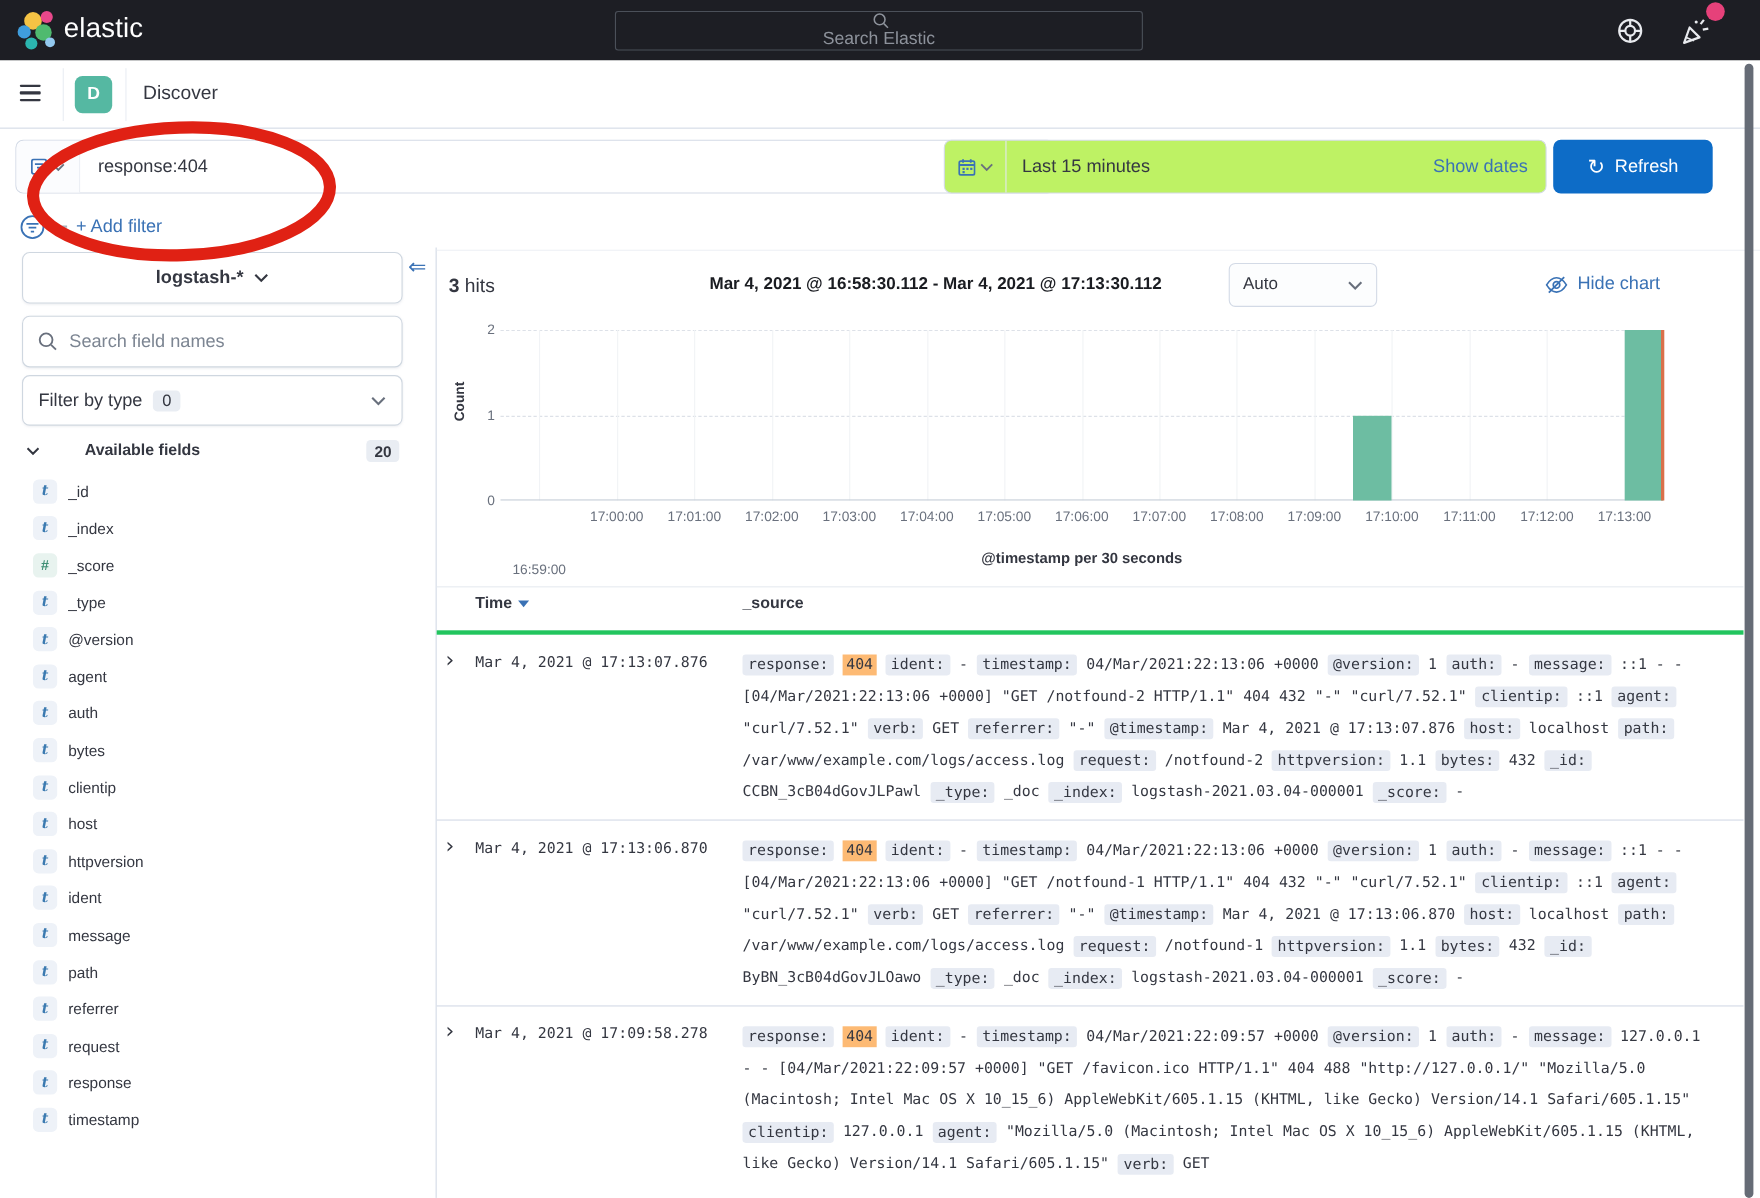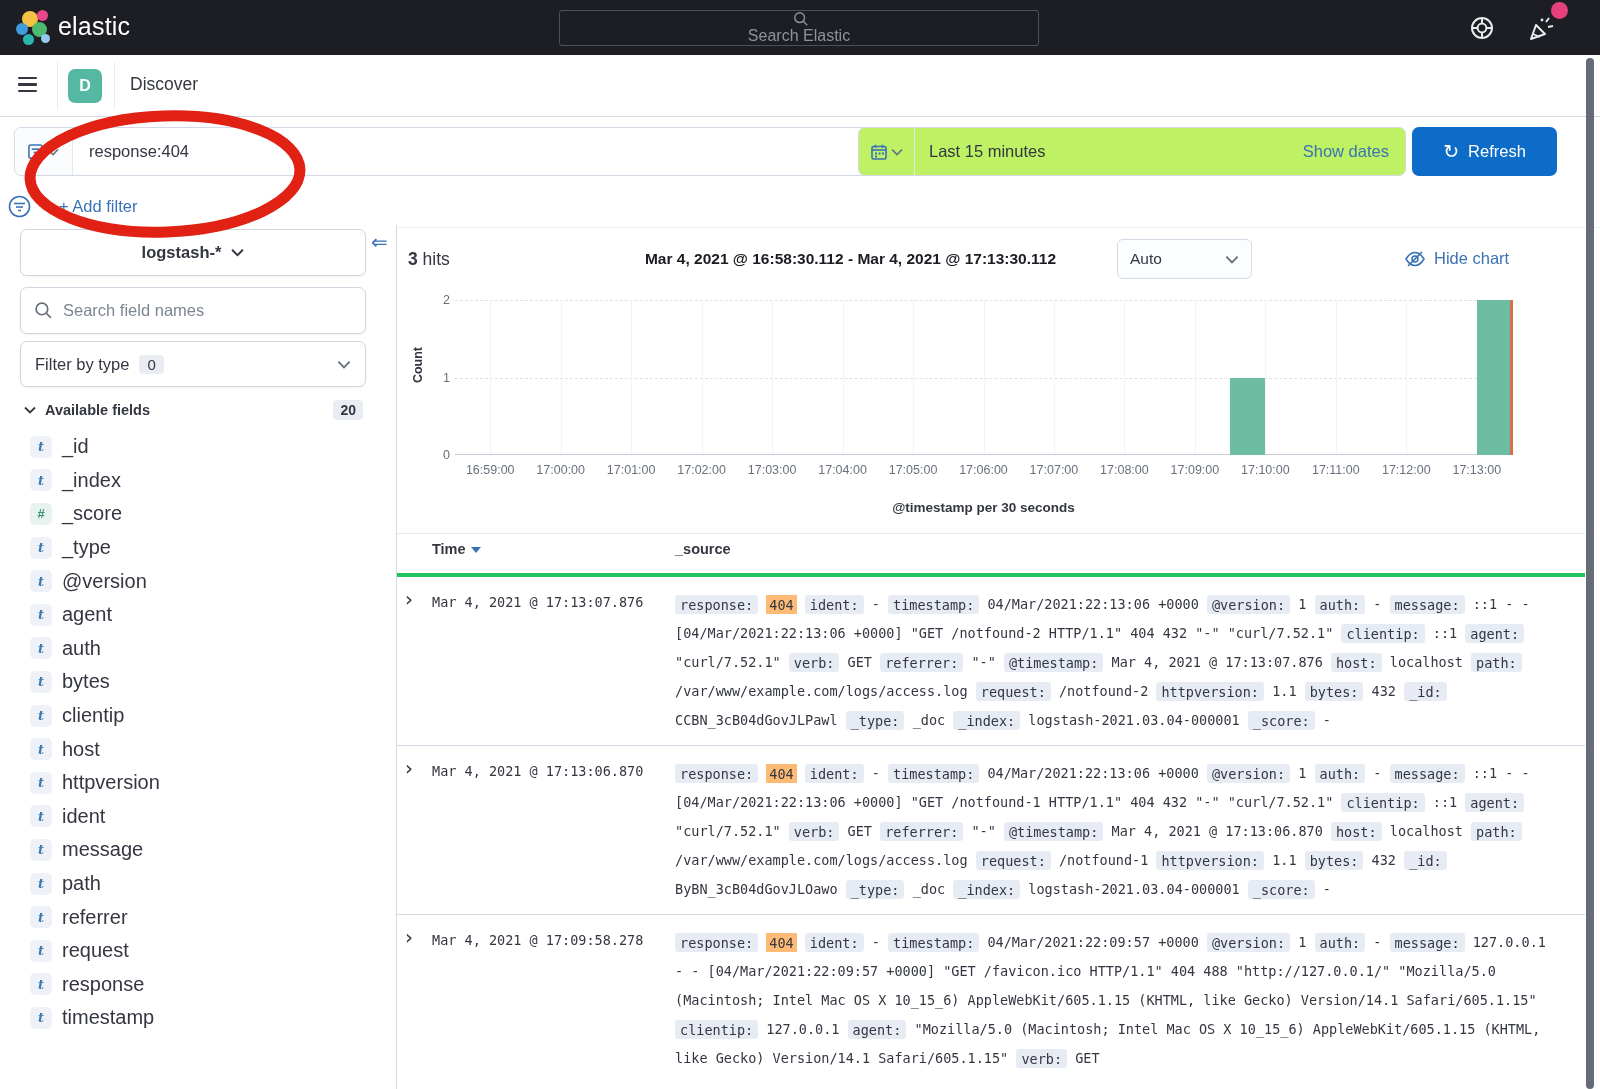--- a/index.html
+++ b/index.html
@@ -35,48 +35,48 @@
   #kql-seg { width:64px; border-left:1px solid #e3e8ef; display:flex; align-items:center; justify-content:center;
     color:#69707d; font-size:15.5px; font-weight:500; }
   #date-group { position:absolute; left:858px; top:127px; width:548px; height:49px;
     border:1px solid #d3dae6; border-radius:7px; background:#bef264; display:flex; align-items:center; }
   #cal-seg { width:56px; height:100%; border-right:1px solid #e3e8ef; display:flex; align-items:center; justify-content:center; gap:4px; }
   #time-range-text { padding-left:14px; font-size:16.5px; color:#343741; flex:1; }
   #show-dates { padding-right:16px; color:#3a72b5; font-size:16.5px; cursor:pointer; }
   #refresh-btn { position:absolute; left:1412px; top:127px; width:145px; height:49px; background:#0d6cc7;
     border-radius:7px; color:#fff; font-size:16.5px; display:flex; align-items:center; justify-content:center; gap:9px; cursor:pointer; }
   #refresh-btn .rico { font-size:19px; }
-  #addfilter-row { position:absolute; left:8px; top:192px; height:28px; display:flex; align-items:center; gap:8px;justify-content:space-between; }
+  #addfilter-row { position:absolute; left:18px; top:192px; height:28px; display:flex; align-items:center; gap:8px;justify-content:space-between; }
   #addfilter-label { color:#3a72b5; font-size:16.5px; }
   .minidash { width:12px; height:2px; background:#aab2bd; }
   
   #annotation { position:absolute; left:0px; top:95px; pointer-events:none; z-index:50; }
   
   #sidebar-divider { position:absolute; left:396px; top:225px; width:1px; height:864px; background:#d3dae6; }
   #main-topline { position:absolute; left:397px; top:227px; width:1203px; height:1px; background:#eef1f5; }
   .side-box { position:absolute; left:20px; width:346px; height:47px; border:1px solid #cfd7e0; border-radius:7px;
     background:#fff; display:flex; align-items:center; box-shadow:0 1px 2px rgba(152,162,179,.15); }
   #index-pattern-box { top:229px; justify-content:center; gap:10px; cursor:pointer; }
   #index-pattern-box b { font-size:16.5px; }
   #collapse-icon { position:absolute; left:371px; top:230px; color:#3a72b5; font-size:20px; cursor:pointer; }
   #field-search-box { top:287px; color:#7c8592; font-size:16.5px; gap:10px; padding-left:13px; }
   #filter-type-box { top:341px; height:46px; font-size:16.5px; padding:0 14px; gap:10px; cursor:pointer; }
   .count-badge { background:#e9edf3; border-radius:4px; padding:1px 8px; font-size:15px; color:#343741; }
   #filter-type-box .chev { margin-left:auto; }
   #avail-header { position:absolute; left:24px; top:397px; width:342px; height:26px; display:flex; align-items:center; gap:9px; }
-  #avail-header b { font-size:14.5px; }
+  #avail-header b { font-size:14.5px;margin-left:32px; }
   #avail-count { margin-left:auto; margin-right:3px; font-weight:bold; font-size:14px; background:#e9edf3; border-radius:4px; padding:2px 7px; }
   #field-list { position:absolute; left:30px; top:430px; width:340px; }
   .field-item { height:33.6px; display:flex; align-items:center; gap:10px; cursor:pointer; }
   .fld-badge { width:22px; height:22px; border-radius:5px; display:flex; align-items:center; justify-content:center;
     font-size:13px; flex:0 0 22px; }
   .fld-badge.t { background:#eef2f8; color:#3b7ab0; font-family:"DejaVu Serif", serif; font-style:italic; font-weight:bold; }
   .fld-badge.n { background:#e8f3ef; color:#3f8f75; font-weight:bold; }
   .fld-badge.d { background:#f3eada; color:#9a7b34; }
-  .field-name { font-size:20px; color:#343741; }
+  .field-name { font-size:14px; color:#343741; }
   
   #hits { position:absolute; left:408px; top:249px; font-size:17.5px; }
   #hits b { font-weight:bold; }
   #chart-range { position:absolute; left:598px; top:250px; width:505px; text-align:center; font-size:15.5px; font-weight:600; color:#1a1c21; }
   #interval-select { position:absolute; left:1117px; top:239px; width:135px; height:40px; border:1px solid #d3dae6;
     border-radius:6px; background:#fcfdfe; display:flex; align-items:center; padding:0 12px; font-size:15.5px; cursor:pointer; }
   #interval-select .chev { margin-left:auto; }
   #hide-chart { position:absolute; left:1404px; top:249px; display:flex; align-items:center; gap:8px;
     color:#3a72b5; font-size:16.5px; cursor:pointer; }
   
@@ -346,21 +346,21 @@
 </div>
 
 <div id="ylabel">Count</div>
 <div id="plot">
     <div class="ytick" style="top: calc(0% - 7px);">2</div>
     <div class="gridline" style="top: 0%;"></div>
     <div class="ytick" style="top: calc(50% - 7px);">1</div>
     <div class="gridline" style="top: 50%;"></div>
     <div class="ytick" style="top: calc(100% - 7px);">0</div>
     <div class="vgrid" style="left: 3.33333%;"></div>
-    <div class="xtick" style="left: 3.33333%;">16:59:00</div>
+    <div class="xtick" style="left: 3.33333%; margin-top: 48px;">16:59:00</div>
     <div class="vgrid" style="left: 10%;"></div>
     <div class="xtick" style="left: 10%;">17:00:00</div>
     <div class="vgrid" style="left: 16.6667%;"></div>
     <div class="xtick" style="left: 16.6667%;">17:01:00</div>
     <div class="vgrid" style="left: 23.3333%;"></div>
     <div class="xtick" style="left: 23.3333%;">17:02:00</div>
     <div class="vgrid" style="left: 30%;"></div>
     <div class="xtick" style="left: 30%;">17:03:00</div>
     <div class="vgrid" style="left: 36.6667%;"></div>
     <div class="xtick" style="left: 36.6667%;">17:04:00</div>

